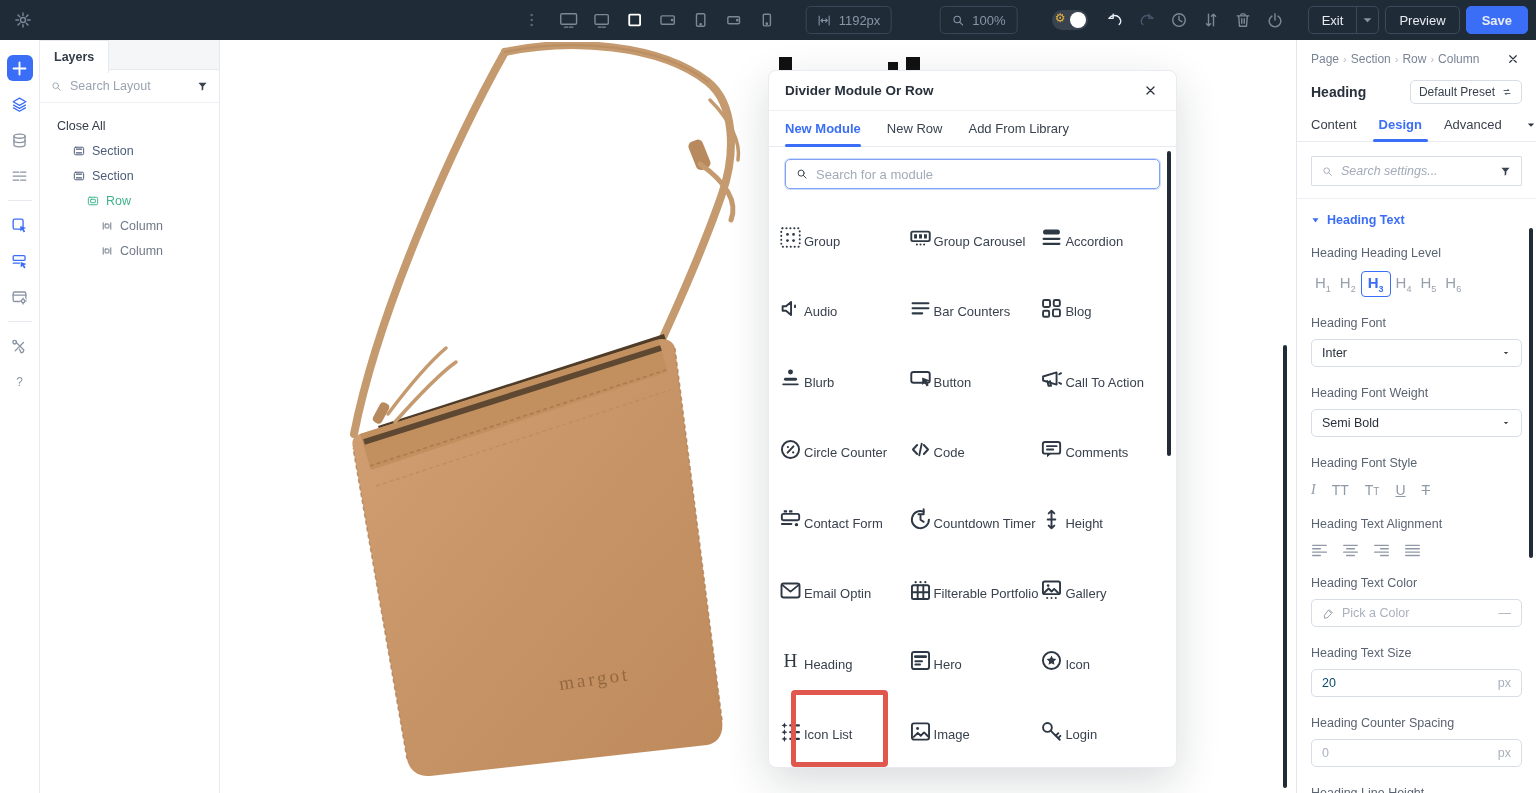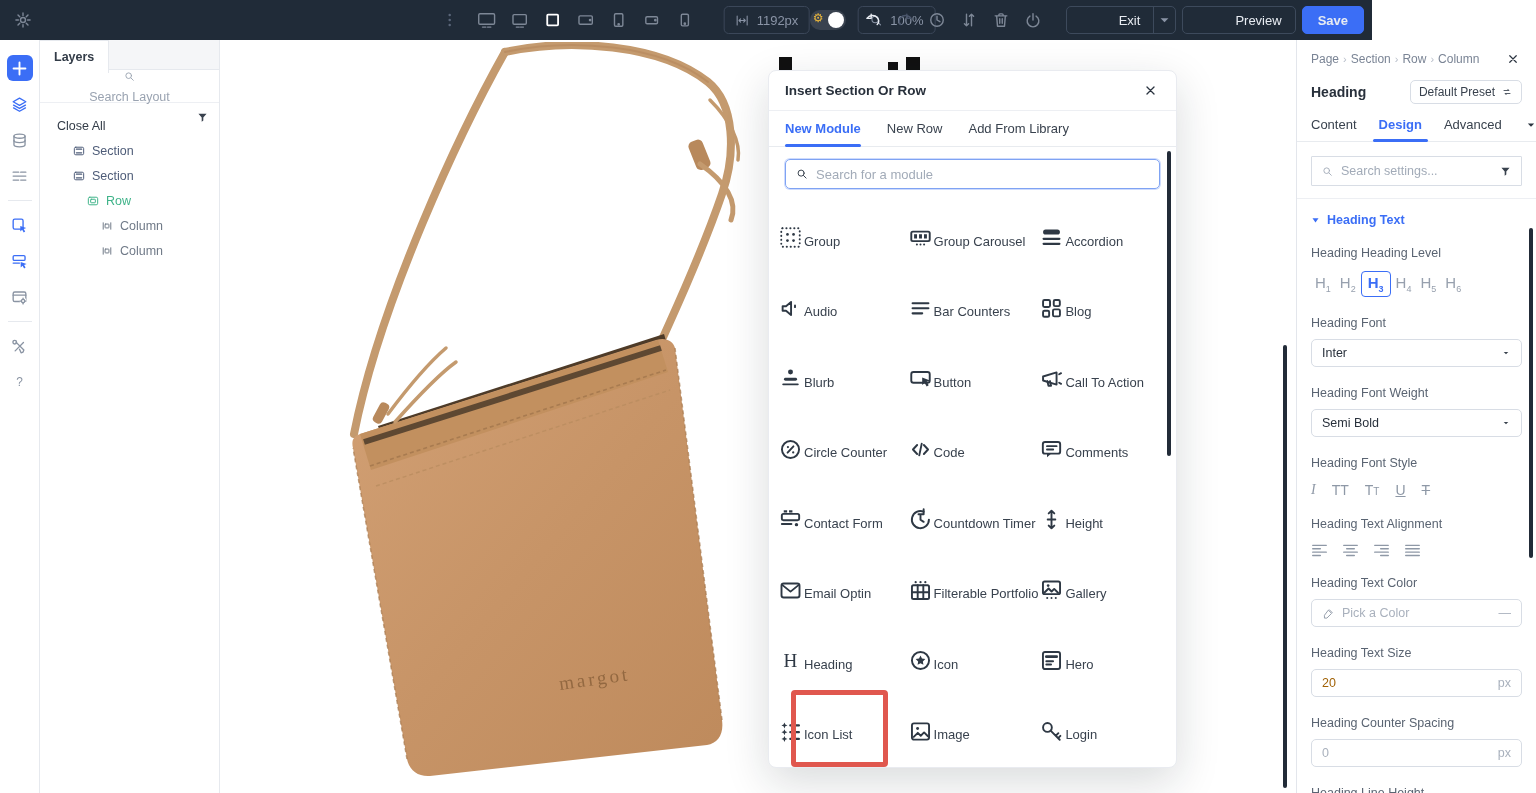--- a/index.html
+++ b/index.html
@@ -1,53 +1,53 @@
 <!DOCTYPE html>
 <html><head>
 <meta charset="utf-8">
 <style>
   * { margin:0; padding:0; box-sizing:border-box; }
   html,body { width:1536px; height:793px; overflow:hidden; }
   body { font-family:"Liberation Sans", sans-serif; background:#fff; color:#28303B; }
   .app { position:relative; width:1536px; height:793px; }
 
   
-  .toolbar { position:absolute; left:0; top:0; width:1372px; height:40px; background:#202B38; display:flex; align-items:center; z-index:50; }
+  .toolbar { position:absolute; left:0; top:0; width:1536px; height:40px; background:#202B38; display:flex; align-items:center; z-index:50; }
   .tb-left { position:absolute; left:10px; top:0; height:40px; display:flex; align-items:center; }
   .tb-center { position:absolute; left:50%; transform:translateX(-50%); top:0; height:40px; display:flex; align-items:center; gap:7px; }
   .tb-right { position:absolute; right:8px; top:0; height:40px; display:flex; align-items:center; gap:6px; }
   .tb-icon { width:26px; height:26px; display:flex; align-items:center; justify-content:center; color:#7D8796; cursor:pointer; }
   .tb-icon svg { width:20px; height:20px; }
   .tb-icon.sel { color:#FFFFFF; }
   .tb-icon.dim { color:#49556A; }
   .tb-icon.bright { color:#E9EDF3; }
   .tb-field { display:flex; align-items:center; gap:7px; height:28px; border:1px solid #3B4759; border-radius:5px; padding:0 10px; color:#8A94A6; font-size:13px; min-width:78px; }
   .tb-field svg { width:15px; height:15px; }
   .dots-handle { color:#5A6679; margin-right:4px; }
   .toggle { width:36px; height:20px; background:#39424F; border-radius:10px; position:relative; margin-right:8px; cursor:pointer; }
   .toggle .knob { position:absolute; right:2px; top:2px; width:16px; height:16px; border-radius:50%; background:#fff; }
   .toggle .tgear { position:absolute; left:3px; top:1px; font-size:12px; color:#E9B63C; }
-  .btn { height:28px; border:1px solid #3D4A5C; border-radius:5px; background:transparent; color:#E8ECF2; font-size:13px; display:flex; align-items:center; cursor:pointer;padding-left:39px; }
+  .btn { height:28px; border:1px solid #3D4A5C; border-radius:5px; background:transparent; color:#E8ECF2; font-size:13px; display:flex; align-items:center; cursor:pointer; }
   .btn .seg { padding:0 13px; display:flex; align-items:center; height:100%; }
   .btn .caret-seg { border-left:1px solid #3D4A5C; width:22px; justify-content:center; color:#8A94A6; }
   .btn.primary { background:#3B6EF6; border-color:#3B6EF6; font-weight:bold; padding:0 15px; }
 
   
   .rail { position:absolute; left:0; top:40px; width:40px; height:753px; background:#fff; border-right:1px solid #E6E9EE; display:flex; flex-direction:column; align-items:center; padding-top:10px; z-index:30; }
   .rail-btn { width:26px; height:26px; margin:5px 0; display:flex; align-items:center; justify-content:center; color:#8A94A3; cursor:pointer; }
   .rail-btn svg { width:19px; height:19px; }
   .rail-btn.blue { color:#3B6EF6; }
   .rail-btn.add { background:#3B6EF6; border-radius:6px; color:#fff; }
   .rail-div { width:24px; height:1px; background:#E6E9EE; margin:6px 0; }
 
   
   .layers { position:absolute; left:40px; top:40px; width:180px; height:753px; background:#fff; border-right:1px solid #E6E9EE; z-index:30; }
   .layers-tabbar { height:30px; background:#F5F6F8; border-bottom:1px solid #E6E9EE; display:flex; }
   .layers-tab { background:#fff; border-right:1px solid #E6E9EE; padding:16px 14px; font-size:12.5px; font-weight:bold; color:#333C48; display:flex; align-items:center; border-top:1px solid #E6E9EE; cursor:pointer; }
-  .layers-search { height:33px; border-bottom:1px solid #EDEFF3; display:flex; align-items:center; padding:0 10px; gap:7px; color:#9AA3B1; font-size:12.5px; cursor:text;flex-direction:column; }
+  .layers-search { height:33px; border-bottom:1px solid #EDEFF3; display:flex; align-items:center; padding:0 10px; gap:7px; color:#9AA3B1; font-size:12.5px; cursor:text; }
   .layers-search svg { width:13px; height:13px; flex:none; }
   .layers-search .funnel { margin-left:auto; color:#39424E; }
   .ltree { padding:10px 0; font-size:12.5px; }
   .lrow { height:25px; display:flex; align-items:center; gap:6px; cursor:pointer; }
   .lrow svg { width:14px; height:14px; flex:none; }
   .lrow.t-section { color:#4E5C78; }
   .lrow.t-row { color:#3FB389; }
   .lrow.t-column { color:#707A88; }
   .close-all { color:#333C48; padding-left:17px; height:25px; display:flex; align-items:center; cursor:pointer; }
 
@@ -86,21 +86,21 @@
   .rp-titlerow { display:flex; align-items:center; padding:6px 14px 0; }
   .rp-title { font-size:14px; font-weight:bold; color:#28303B; }
   .preset-btn { margin-left:auto; height:24px; border:1px solid #D8DDE5; border-radius:5px; display:flex; align-items:center; gap:6px; padding:0 8px; font-size:12px; color:#39424E; cursor:pointer; }
   .preset-btn svg { width:12px; height:12px; }
   .rp-tabs { display:flex; align-items:center; gap:0; padding:0 14px; height:34px; margin-top:4px; border-bottom:1px solid #E8EBEF; color:#39424E; font-size:13px; }
   .rtab { position:relative; height:100%; display:flex; align-items:center; margin-right:22px; cursor:pointer; }
   .rtab.active { color:#3B6EF6; font-weight:bold; }
   .rtab.active::after { content:''; position:absolute; left:-6px; right:-6px; bottom:-1px; height:3px; background:#3B6EF6; border-radius:2px; }
   .rp-tabicons { margin-left:auto; display:flex; align-items:center; gap:8px; color:#2B3440; }
   .rp-tabicons svg { width:14px; height:14px; cursor:pointer; }
-  .rp-search { margin:14px 14px 0; height:30px; border:1px solid #D8DDE5; border-radius:1px; display:flex; align-items:center; gap:7px; padding:0 9px; color:#A2ABB8; cursor:text; }
+  .rp-search { margin:14px 14px 0; height:30px; border:1px solid #D8DDE5; border-radius:1px; display:flex; align-items:center; gap:7px; padding:0 9px; color:#A2ABB8; cursor:text;font-style:italic; }
   .rp-search svg { width:13px; height:13px; }
   .rp-search .funnel { margin-left:auto; color:#39424E; }
   .rp-div { height:1px; background:#EDEFF3; margin-top:12px; }
   .rp-body { padding:0 14px; }
   .sec-head { display:flex; align-items:center; gap:7px; color:#3B6EF6; font-weight:bold; margin-top:14px; cursor:pointer; }
   .sec-head svg { width:9px; height:9px; }
   .flabel { color:#5A6472; margin-top:19px; }
   .hlevels { display:flex; align-items:center; gap:1px; margin-top:11px; color:#97A0AE; font-size:15px; }
   .hlv { padding:3px 4px; cursor:pointer; }
   .hlv sub { font-size:9px; }
@@ -109,21 +109,21 @@
   .select .cd { margin-left:auto; color:#39424E; width:10px; height:10px; }
   .styleicons { display:flex; align-items:center; gap:16px; margin-top:12px; color:#8E98A6; font-size:14px; }
   .styleicons span { cursor:pointer; }
   .si-italic { font-family:"Liberation Serif", serif; font-style:italic; }
   .si-underline { text-decoration:underline; }
   .si-strike { text-decoration:line-through; }
   .alignicons { display:flex; align-items:center; gap:14px; margin-top:12px; color:#8E98A6; }
   .alignicons svg { width:17px; height:14px; cursor:pointer; }
   .field { margin-top:9px; height:28px; border:1px solid #D8DDE5; border-radius:5px; display:flex; align-items:center; padding:0 10px; gap:7px; }
   .field .ph { color:#A9B1BD; }
-  .field .val { color:#a16207; }
+  .field .val { color:#0c4a6e; }
   .field .unit { margin-left:auto; color:#A9B1BD; }
   .field svg { width:13px; height:13px; color:#8E98A6; }
   .rp-scrollbar { position:absolute; left:1529px; top:228px; width:4px; height:330px; background:#222B38; border-radius:2px; z-index:60; cursor:pointer; }
 </style>
 </head>
 <body>
 
 <div class="app">
 
   <div class="toolbar">
@@ -434,21 +434,21 @@
       <path d="M492 678 L445 306" fill="none" stroke="#A87B50" stroke-width="1.5" stroke-dasharray="4 3" opacity="0.7"></path>
 
       <text x="330" y="648" transform="rotate(-8 330 648)" font-size="19" letter-spacing="3" fill="rgba(100,66,32,0.5)" font-family="Liberation Serif, serif">margot</text>
     </svg>
   </div>
 
   <div class="page-scrollbar"></div>
 
   <div class="modal">
     <div class="modal-head">
-      <span class="modal-title">Insert Section Or Row</span>
+      <span class="modal-title">Divider Module Or Row</span>
       <span class="modal-close">
           <svg viewBox="0 0 24 24" fill="none" stroke="currentColor" stroke-width="2.4" stroke-linecap="round" width="100%" height="100%">
             <path d="M5.5 5.5l13 13M18.5 5.5l-13 13"></path>
           </svg>
         </span>
     </div>
     <div class="modal-tabs">
       <span class="mtab active">New Module</span>
       <span class="mtab">New Row</span>
       <span class="mtab">Add From Library</span>
@@ -612,32 +612,32 @@
           <span class="ml">Gallery</span>
         </div>
         <div class="mcell">
           <span class="mi"><svg viewBox="0 0 24 24" width="100%" height="100%">
               <text x="12" y="17.5" text-anchor="middle" font-size="17" fill="currentColor" font-family="Liberation Serif,serif">H</text>
             </svg></span>
           <span class="ml">Heading</span>
         </div>
         <div class="mcell">
           <span class="mi"><svg viewBox="0 0 24 24" fill="none" stroke="currentColor" stroke-width="1.7" stroke-linecap="round" stroke-linejoin="round" width="100%" height="100%">
-              <circle cx="12" cy="12" r="7.6"></circle>
-              <path d="M12 7.6l1.3 2.7 3 .4-2.2 2.1.5 3-2.6-1.4-2.6 1.4.5-3-2.2-2.1 3-.4z" fill="currentColor" stroke="none"></path>
-            </svg></span>
-          <span class="ml">Icon</span>
-        </div>
-        <div class="mcell">
-          <span class="mi"><svg viewBox="0 0 24 24" fill="none" stroke="currentColor" stroke-width="1.7" stroke-linecap="round" stroke-linejoin="round" width="100%" height="100%">
               <rect x="4.4" y="4.4" width="15.2" height="15.2" rx="1.8"></rect>
               <path d="M7.4 8.6h9.2" stroke-width="2.4"></path>
               <path d="M7.4 12.6h6M7.4 15.6h4.2"></path>
             </svg></span>
           <span class="ml">Hero</span>
+        </div>
+        <div class="mcell">
+          <span class="mi"><svg viewBox="0 0 24 24" fill="none" stroke="currentColor" stroke-width="1.7" stroke-linecap="round" stroke-linejoin="round" width="100%" height="100%">
+              <circle cx="12" cy="12" r="7.6"></circle>
+              <path d="M12 7.6l1.3 2.7 3 .4-2.2 2.1.5 3-2.6-1.4-2.6 1.4.5-3-2.2-2.1 3-.4z" fill="currentColor" stroke="none"></path>
+            </svg></span>
+          <span class="ml">Icon</span>
         </div>
         <div class="mcell">
           <span class="mi"><svg viewBox="0 0 24 24" fill="none" stroke="currentColor" stroke-width="1.7" stroke-linecap="round" stroke-linejoin="round" width="100%" height="100%">
               <path d="M6.6 3.9l.8 1.9 1.9.8-1.9.8-.8 1.9-.8-1.9-1.9-.8 1.9-.8z" fill="currentColor" stroke="none"></path>
               <path d="M6.6 9.9l.8 1.9 1.9.8-1.9.8-.8 1.9-.8-1.9-1.9-.8 1.9-.8z" fill="currentColor" stroke="none"></path>
               <path d="M6.6 15.9l.8 1.9 1.9.8-1.9.8-.8 1.9-.8-1.9-1.9-.8 1.9-.8z" fill="currentColor" stroke="none"></path>
               <path d="M11.8 6.6h7.7M11.8 12.6h7.7M11.8 18.6h7.7" stroke-width="1.9"></path>
             </svg></span>
           <span class="ml">Icon List</span>
         </div>

